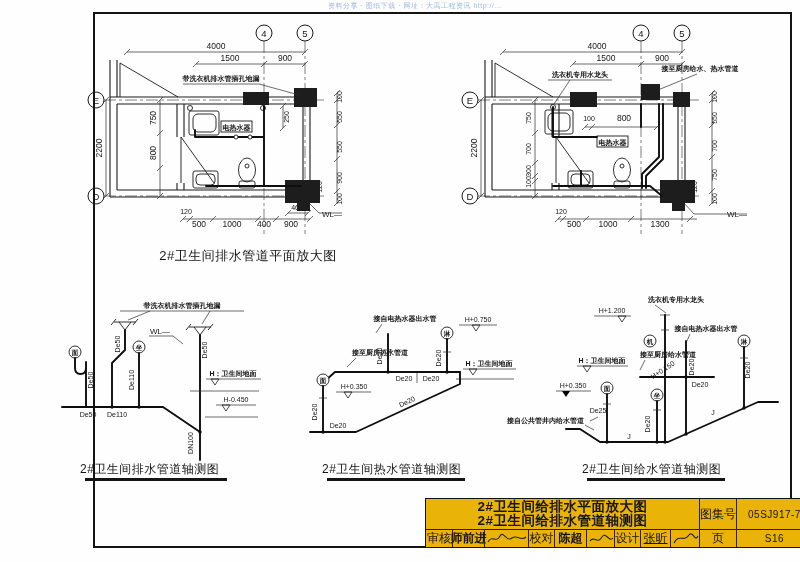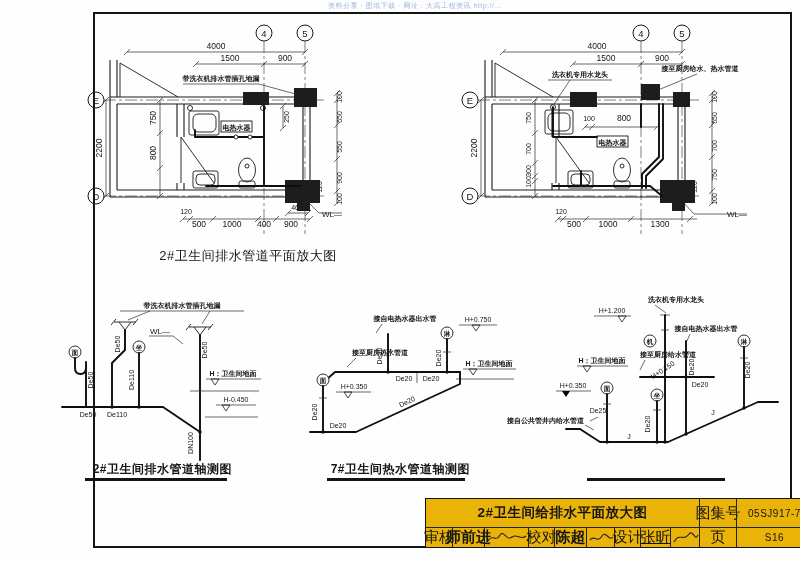--- a/index.html
+++ b/index.html
@@ -24,27 +24,27 @@
   .vv{stroke:#1a1a1a;stroke-width:.9;fill:#fefefe;}
   .td{font-size:8.5px;text-anchor:middle;}
   .ts{font-size:7px;text-anchor:middle;}
   .tc{font-size:7px;font-weight:bold;}
   .tm{text-anchor:middle;}
   .te{text-anchor:end;}
   .tf{font-size:6.5px;font-weight:bold;text-anchor:middle;}
   .tg{font-size:9.5px;text-anchor:middle;}
   .tw{font-size:8px;}
   .fig-title{position:absolute;text-align:center;font-size:13px;font-weight:normal;letter-spacing:.5px;}
-  .axo-title{position:absolute;text-align:right;font-size:12px;font-weight:bold;letter-spacing:.5px;}
+  .axo-title{position:absolute;text-align:left;font-size:12px;font-weight:normal;letter-spacing:.5px;}
   .axo-underline{position:absolute;height:2.5px;background:#141414;}
   #titleblock{position:absolute;left:425px;top:498px;width:388px;height:50px;
               border:1.5px solid #141414;box-sizing:border-box;background:#eab308;display:flex;flex-direction:column;}
   #tb-row1{display:flex;flex:1 1 31px;border-bottom:1px solid #222;}
   #tb-row2{display:flex;flex:0 0 17px;text-align:right;}
-  .tb-cell{display:flex;align-items:center;justify-content:center;font-size:15px;
+  .tb-cell{display:flex;align-items:center;justify-content:center;font-size:12px;
            border-left:1px solid #222;box-sizing:border-box;overflow:visible;white-space:nowrap;}
   .tb-cell:first-child{border-left:none;}
   #tb-main{width:273px;flex-direction:column;justify-content:center;font-size:13.5px;font-weight:bold;line-height:14.5px;letter-spacing:.5px;}
   .tb-w37{width:37px;}.tb-w76{width:76px;font-size:10px;letter-spacing:.5px;}
   .c26{width:26px;}.c32{width:32px;font-weight:bold;}.c44{width:44px;}.c28{width:28px;}.c30{width:30px;text-decoration:underline;}.c29{width:29px;}
   .sig svg{position:static;}
 </style>
 </head>
 <body>
 
@@ -347,28 +347,30 @@
       <circle class="jd" cx="665" cy="442" r="1.7"></circle>
         <circle class="jd" cx="686" cy="434" r="1.7"></circle>
       <circle class="jd" cx="744" cy="408" r="1.7"></circle>
         <circle class="jd" cx="686" cy="377" r="1.7"></circle>
     </g>
   </svg>
 
   <div class="fig-title" style="left:120px;top:247px;width:256px;">2#卫生间排水管道平面放大图</div>
   <div class="axo-title" style="left:80px;top:461px;width:152px;">2#卫生间排水管道轴测图</div>
   <div class="axo-underline" style="left:85px;top:478px;width:142px;"></div>
-  <div class="axo-title" style="left:322px;top:461px;width:148px;">7#卫生间热水管道轴测图</div>
+  <div class="axo-title" style="left:322px;top:461px;width:148px;">2#卫生间热水管道轴测图</div>
   <div class="axo-underline" style="left:327px;top:478px;width:138px;"></div>
+  <div class="axo-title" style="left:582px;top:461px;width:148px;">2#卫生间给水管道轴测图</div>
   <div class="axo-underline" style="left:587px;top:478px;width:138px;"></div>
 
   <div id="titleblock">
     <div id="tb-row1">
       <div class="tb-cell" id="tb-main">
         <div>2#卫生间给排水平面放大图</div>
+        <div>2#卫生间给排水管道轴测图</div>
       </div>
       <div class="tb-cell tb-w37">图集号</div>
       <div class="tb-cell tb-w76">05SJ917-7</div>
     </div>
     <div id="tb-row2">
       <div class="tb-cell c26">审核</div>
       <div class="tb-cell c32">师前进</div>
       <div class="tb-cell c44 sig">
         <svg width="42" height="15" viewBox="0 0 42 15">
             <path d="M2,11 C6,3 10,13 14,5 C18,-1 20,12 26,7 C31,3 35,11 40,6" stroke="#1c2430" stroke-width="1.1" fill="none"></path>

